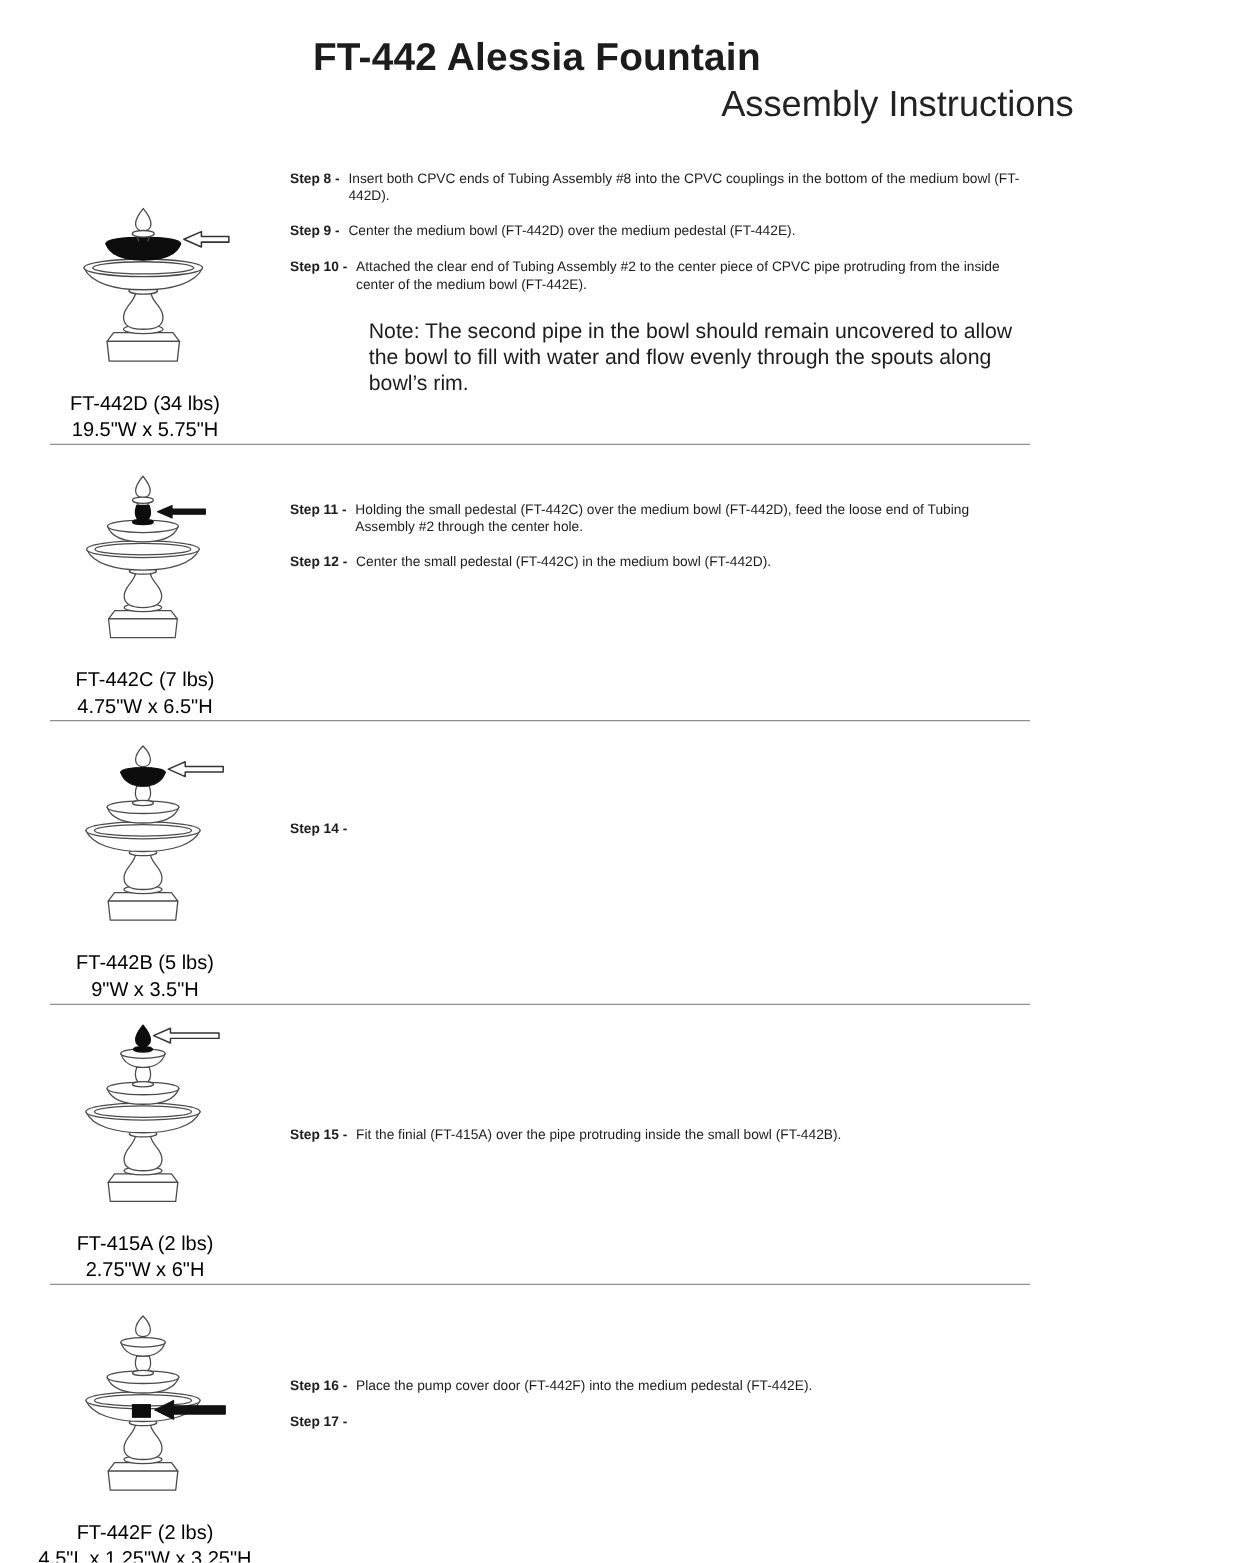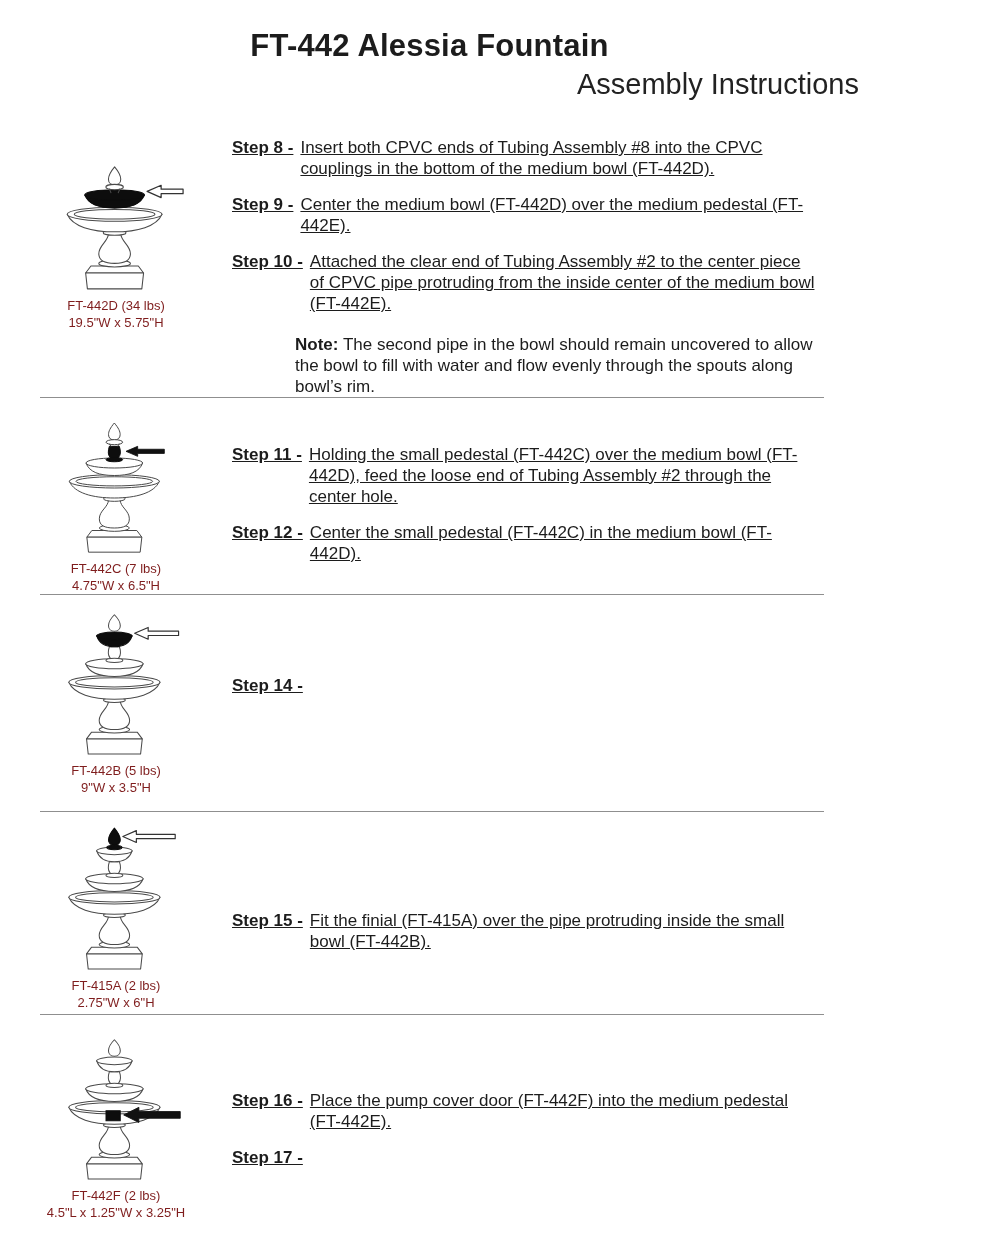--- a/index.html
+++ b/index.html
@@ -22,29 +22,29 @@
   .sec-2{ min-height:163px; }
   .sec-3{ min-height:216px; }
   .sec-4{ min-height:202px; }
   .sec-5{ min-height:200px; }
 
   .divider{ border:none; border-top:1.6px solid #8f8f8f; margin:0 35px 0 40px; }
 
   
   .figure-col{ width:232px; flex:0 0 232px; text-align:center; }
   .fountain-svg{ display:block; margin:0 auto; }
-  .figure-caption{ font-size:13px; line-height:1.32; color:#7f1d1d; margin-top:2px; }
+  .figure-caption{ font-size:16px; line-height:1.32; color:#000000; margin-top:18px; }
 
   
   .steps-col{ flex:1 1 auto; padding-right:40px; max-width:700px; }
-  .step{ display:flex; margin:0 0 15px 0; font-size:17px; line-height:1.24;text-decoration:underline; }
+  .step{ display:flex; margin:0 0 15px 0; font-size:11px; line-height:1.24; }
   .step-label{ font-weight:bold; white-space:pre; margin-right:7px; }
   .step-text{ flex:1; }
   .note{ margin:19px 0 0 63px; font-size:17px; line-height:1.24; }
-  .note-label{ font-weight:bold; }
+  .note-label{ font-weight:normal; }
 
   
   .ln{ fill:#ffffff; stroke:#4a4a4a; stroke-width:1.2; stroke-linejoin:round; }
   .ln-open{ fill:none; stroke:#4a4a4a; stroke-width:1.2; stroke-linejoin:round; }
   .hl{ fill:#0d0d0d !important; stroke:#0d0d0d !important; }
   .arrow-outline{ fill:#ffffff; stroke:#333333; stroke-width:1.4; stroke-linejoin:round; }
   .arrow-solid{ fill:#111111; stroke:#111111; stroke-width:1; stroke-linejoin:round; }
   .door{ fill:#0d0d0d; stroke:#0d0d0d; }
 </style>
 </head>

